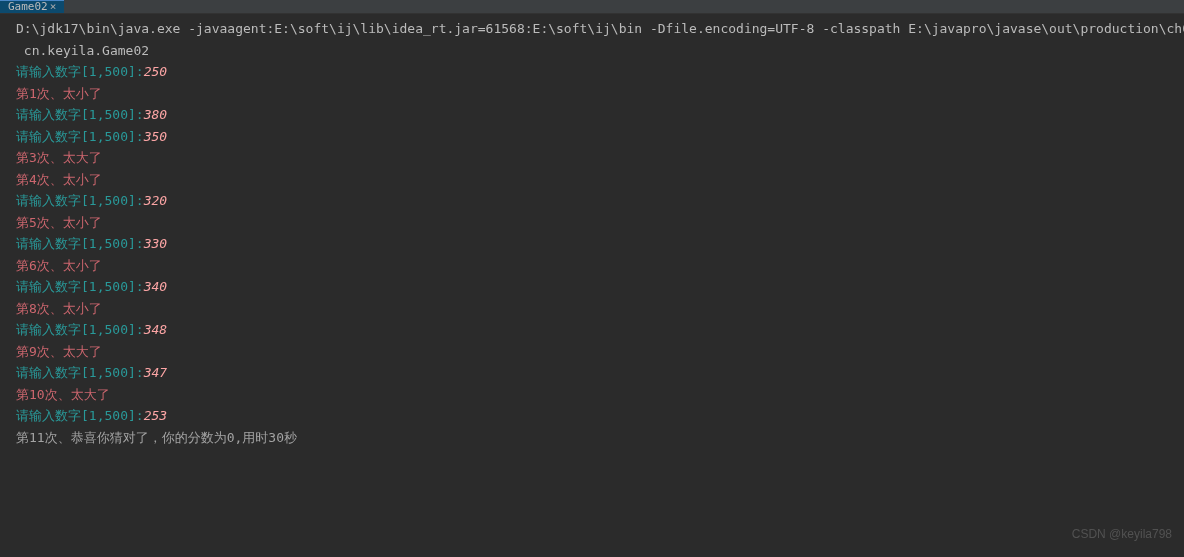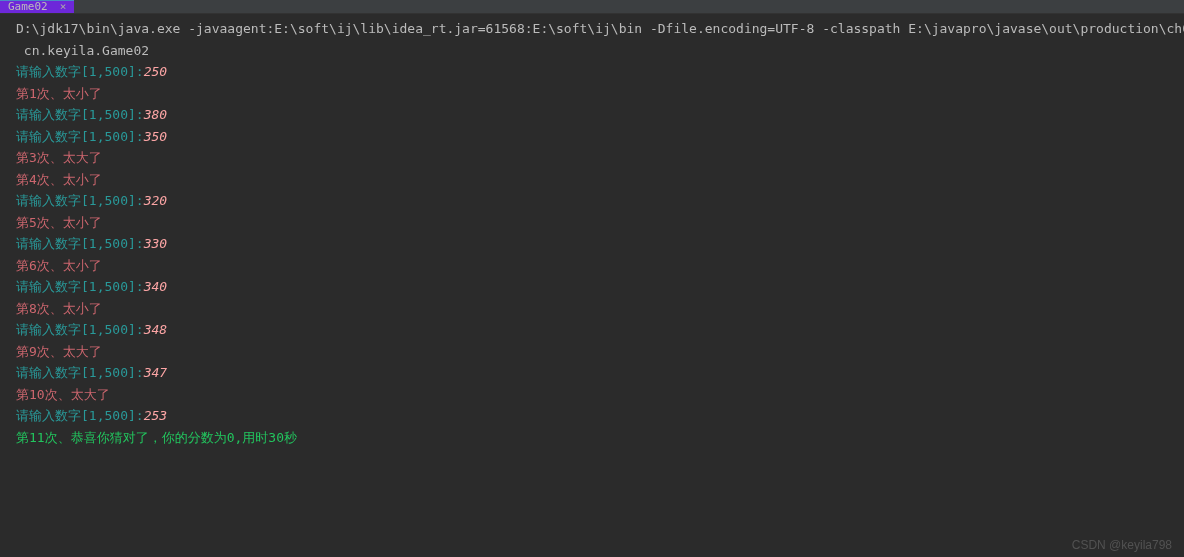--- a/index.html
+++ b/index.html
@@ -14,50 +14,50 @@
     overflow: hidden;
   }
   .tab-bar {
     height: 14px;
     background: #3c3f41;
     border-bottom: 1px solid #323232;
     display: flex;
     align-items: center;
   }
   .tab {
-    background: #6d28d9;
+    background: #0c4a6e;
     color: #bbbbbb;
     font-size: 11px;
     padding: 1px 8px 1px 8px;
     display: flex;
     align-items: center;
-    gap: 12px;
+    gap: 2px;
     height: 14px;
     border-top: 2px solid #4a88c7;
     margin-top: -2px;
   }
   .tab .close {
     font-size: 11px;
     color: #aaaaaa;
   }
   .console {
     padding: 4px 8px 4px 16px;
   }
   .console .line {
     white-space: pre;
   }
   .cmd { color: #bbbbbb; }
   .prompt { color: #299999; } 
   .input-val { color: #fca5a5; font-style: italic; }
   .err { color: #cc666e; } 
-  .ok { color: #22c55e; } 
+  .ok { color: #a3a3a3; } 
   .watermark {
     position: absolute;
     right: 12px;
-    bottom: 1px;
+    bottom: 12px;
     color: #6b6b6b;
     font-size: 12px;
     font-family: sans-serif;
     opacity: 0.6;
   }
 </style>
 </head>
 <body>
 
 <div class="tab-bar">

